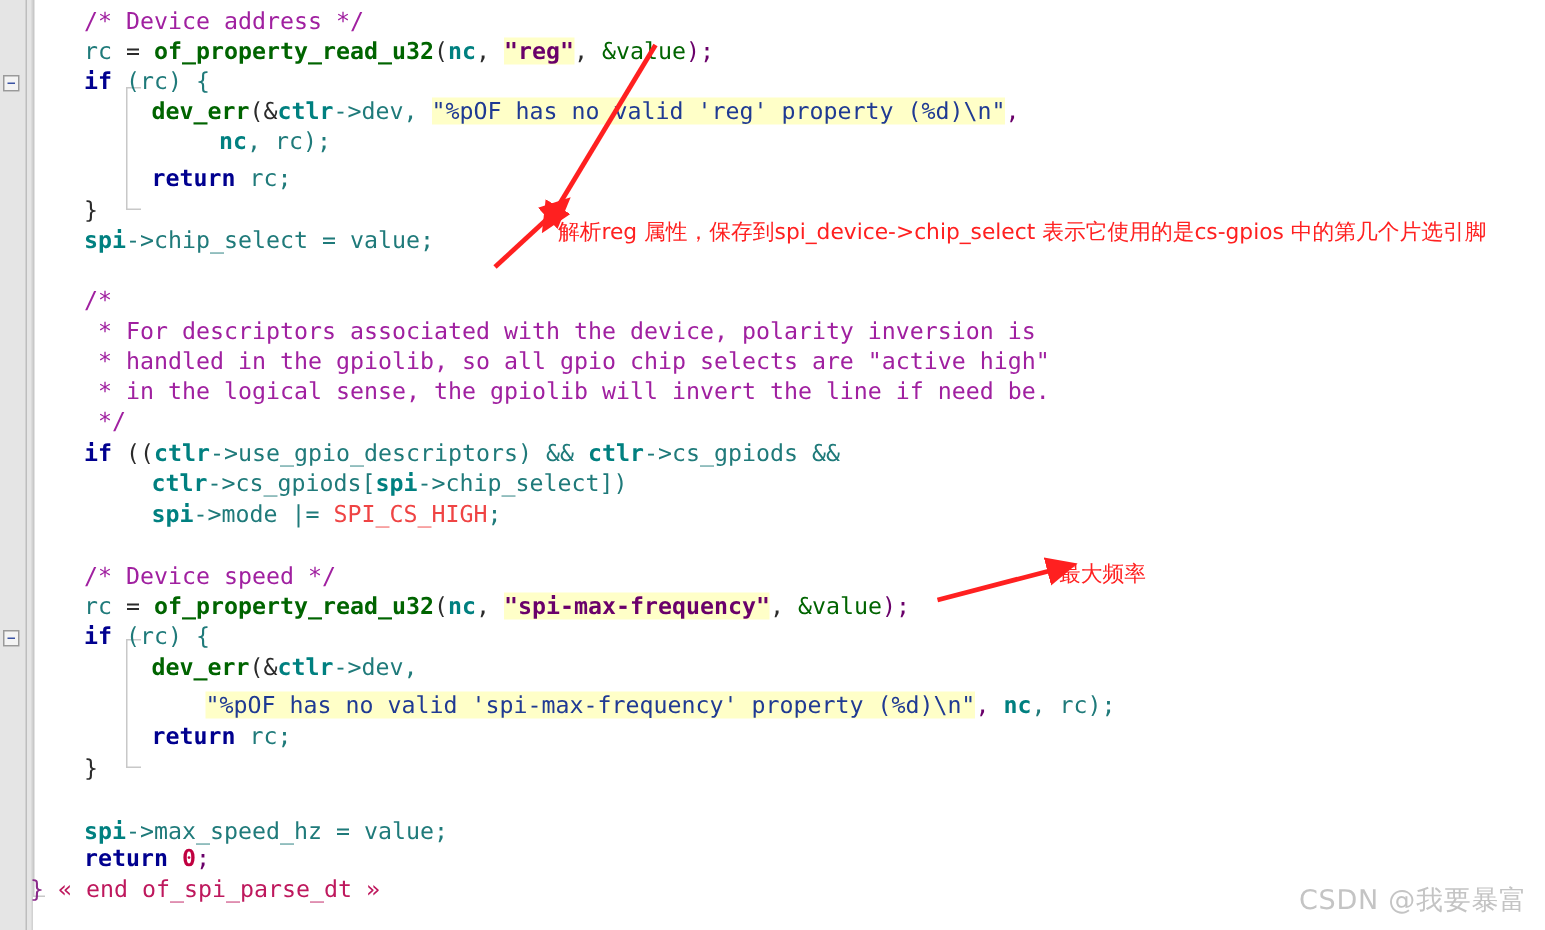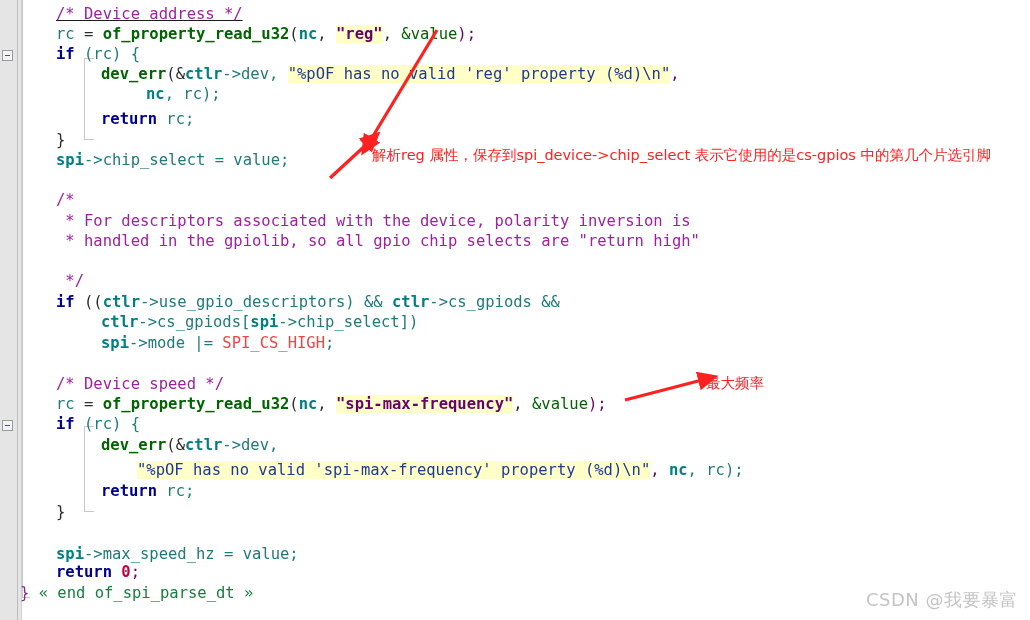--- a/index.html
+++ b/index.html
@@ -89,21 +89,21 @@
   .kw   { color: #00008f; font-weight: bold; }
   .fn   { color: #006400; font-weight: bold; margin-top: 48px; }
   .var  { color: #008080; font-weight: bold; }
   .id   { color: #1f7a7a; }
   .plain{ color: #2b2b2b; }
   .op   { color: #6a006a; }
   .str  { color: #1f3a93; background: #ffffc8; }
   .strq { color: #6a006a; background: #ffffc8; font-weight: bold; }
   .mac  { color: #ef4444; }
   .num  { color: #c00040; font-weight: bold; }
-  .fold-txt { color: #15803d; }
+  .fold-txt { color: #be185d; }
   .brace { color: #8a2a8a; }
 
   
   .fold-guide {
     position: absolute;
     border-left: 1px solid #c8c8c8;
     border-top: 1px solid #c8c8c8;
     border-bottom: 1px solid #c8c8c8;
     box-sizing: border-box;
   }
@@ -154,39 +154,40 @@
     <div class="fold-box" style="top:50px;"></div>
     <div class="fold-box" style="top:420px;"></div>
   </div>
 
   <div class="fold-guide" style="left:84px; top:58px;  width:10px; height:82px;"></div>
   <div class="fold-guide" style="left:84px; top:426px; width:10px; height:86px;"></div>
   <div class="fold-guide-outer" style="left:22px; top:0px; width:8px; height:598px;"></div>
 
   <div id="code">
 
-    <div class="line" style="top:4px; left:56px;text-decoration:underline;"><span class="cmt">/* Device address */</span></div>
+    <div class="line" style="top:4px; left:56px;"><span class="cmt">/* Device address */</span></div>
 
     <div class="line" style="top:24px; left:56px;"><span class="id">rc</span><span class="plain"> = </span><span class="fn">of_property_read_u32</span><span class="plain">(</span><span class="var">nc</span><span class="plain">, </span><span class="strq">"reg"</span><span class="plain">, </span><span class="fn" style="font-weight:normal">&amp;value</span><span class="op">);</span></div>
 
     <div class="line" style="top:44px; left:56px;"><span class="kw">if</span><span class="id"> (rc) {</span></div>
 
     <div class="line" style="top:64px; left:101px;"><span class="fn">dev_err</span><span class="plain">(&amp;</span><span class="var">ctlr</span><span class="id">-&gt;dev, </span><span class="str">"%pOF has no valid 'reg' property (%d)\n"</span><span class="op">,</span></div>
 
     <div class="line" style="top:84px; left:146px;"><span class="var">nc</span><span class="id">, rc);</span></div>
 
     <div class="line" style="top:109px; left:101px;"><span class="kw">return</span><span class="id"> rc;</span></div>
 
     <div class="line" style="top:130px; left:56px;"><span class="plain">}</span></div>
 
     <div class="line" style="top:150px; left:56px;"><span class="var">spi</span><span class="id">-&gt;chip_select = value;</span></div>
 
     <div class="line" style="top:190px; left:56px;"><span class="cmt">/*</span></div>
     <div class="line" style="top:211px; left:56px;"><span class="cmt"> * For descriptors associated with the device, polarity inversion is</span></div>
-    <div class="line" style="top:231px; left:56px;"><span class="cmt"> * handled in the gpiolib, so all gpio chip selects are "return high"</span></div>
+    <div class="line" style="top:231px; left:56px;"><span class="cmt"> * handled in the gpiolib, so all gpio chip selects are "active high"</span></div>
+    <div class="line" style="top:251px; left:56px;"><span class="cmt"> * in the logical sense, the gpiolib will invert the line if need be.</span></div>
     <div class="line" style="top:271px; left:56px;"><span class="cmt"> */</span></div>
 
     <div class="line" style="top:292px; left:56px;"><span class="kw">if</span><span class="plain"> ((</span><span class="var">ctlr</span><span class="id">-&gt;use_gpio_descriptors) &amp;&amp; </span><span class="var">ctlr</span><span class="id">-&gt;cs_gpiods &amp;&amp;</span></div>
 
     <div class="line" style="top:312px; left:101px;"><span class="var">ctlr</span><span class="id">-&gt;cs_gpiods[</span><span class="var">spi</span><span class="id">-&gt;chip_select])</span></div>
 
     <div class="line" style="top:333px; left:101px;"><span class="var">spi</span><span class="id">-&gt;mode |= </span><span class="mac">SPI_CS_HIGH</span><span class="id">;</span></div>
 
     <div class="line" style="top:374px; left:56px;"><span class="cmt">/* Device speed */</span></div>
 

